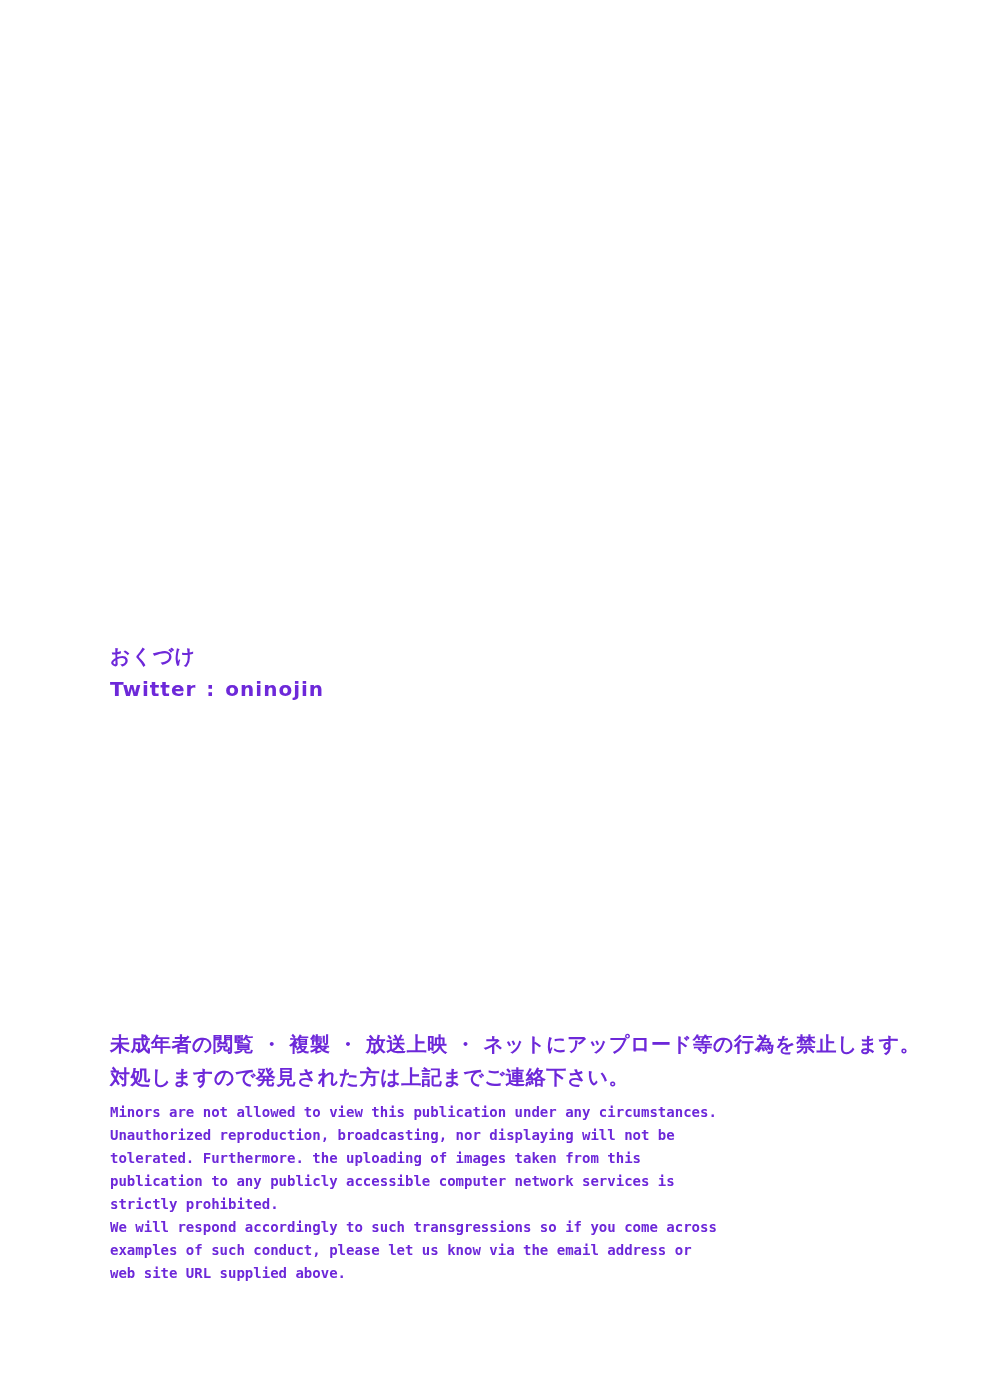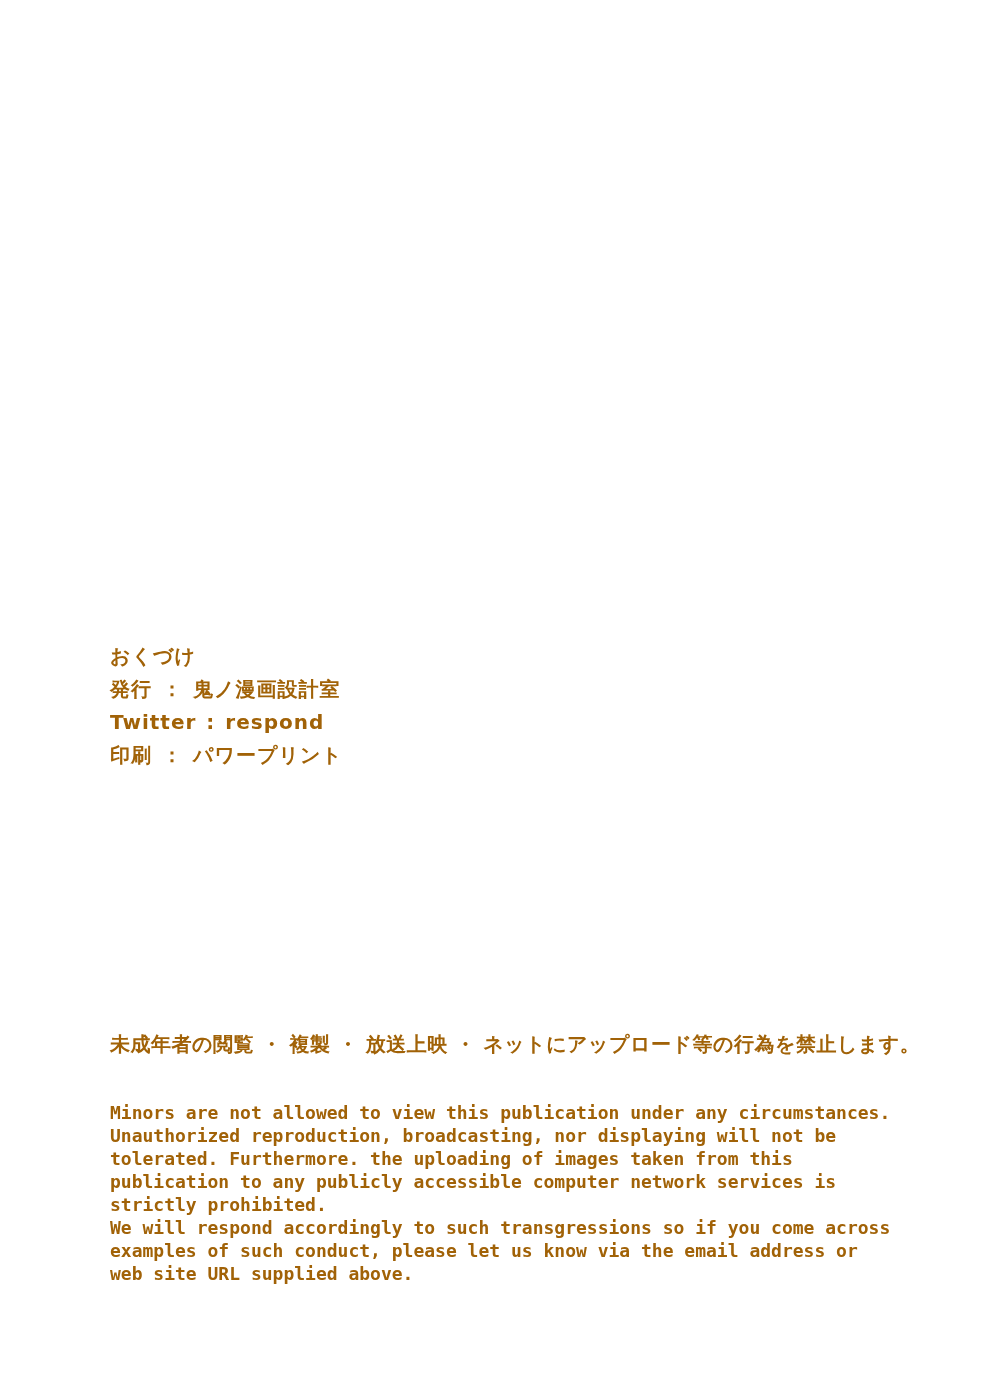--- a/index.html
+++ b/index.html
@@ -5,21 +5,21 @@
   html, body {
     margin: 0;
     padding: 0;
     background: #ffffff;
   }
   .page {
     position: relative;
     width: 1000px;
     height: 1399px;
     background: #ffffff;
-    color: #a16207;
+    color: #6d28d9;
     font-family: "DejaVu Sans", sans-serif;
     overflow: hidden;
   }
   
   .colophon {
     position: absolute;
     left: 110px;
     top: 640px;
     font-size: 20px;
     font-weight: 600;
@@ -46,49 +46,44 @@
     height: 33px;
     line-height: 33px;
     white-space: nowrap;
   }
   
   .notice-en {
     position: absolute;
     left: 110px;
     top: 1101px;
     font-family: "DejaVu Sans Mono", monospace;
-    font-size: 18px;
+    font-size: 14px;
     font-weight: bold;
     line-height: 23px;
   }
   .notice-en .en-paragraph {
     white-space: pre-line;
   }
 </style>
 </head>
 <body>
 
 <div class="page">
 
   <section class="colophon">
     <div class="line">おくづけ</div>
 
     <div class="line">
-      <span>発行</span><span class="sep">：</span><span>鬼ノ漫画設計室</span>
-    </div>
-    <div class="line">
-      <span>Twitter</span><span class="sep">:</span><span>respond</span>
-    </div>
-    <div class="line">
-      <span>印刷</span><span class="sep">：</span><span>パワープリント</span>
+      <span>Twitter</span><span class="sep">:</span><span>oninojin</span>
     </div>
   </section>
 
   <section class="notice-jp">
     <div class="jp-line">未成年者の閲覧 ・ 複製 ・ 放送上映 ・ ネットにアップロード等の行為を禁止します。</div>
+    <div class="jp-line">対処しますので発見された方は上記までご連絡下さい。</div>
   </section>
 
   <section class="notice-en">
     <div class="en-paragraph">Minors are not allowed to view this publication under any circumstances.
 Unauthorized reproduction, broadcasting, nor displaying will not be
 tolerated. Furthermore. the uploading of images taken from this
 publication to any publicly accessible computer network services is
 strictly prohibited.</div>
     <div class="en-paragraph">We will respond accordingly to such transgressions so if you come across
 examples of such conduct, please let us know via the email address or

